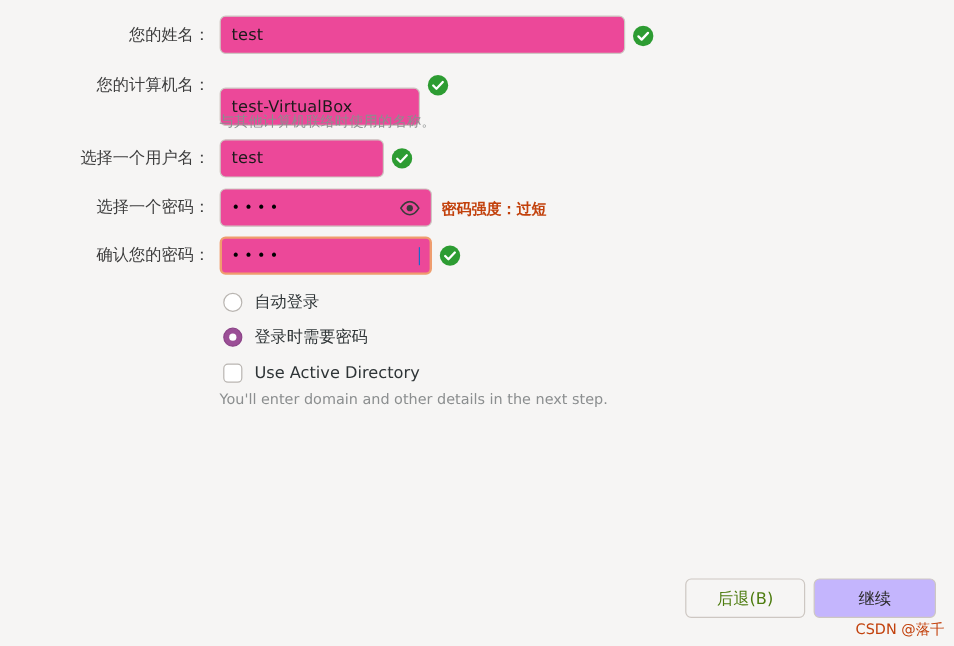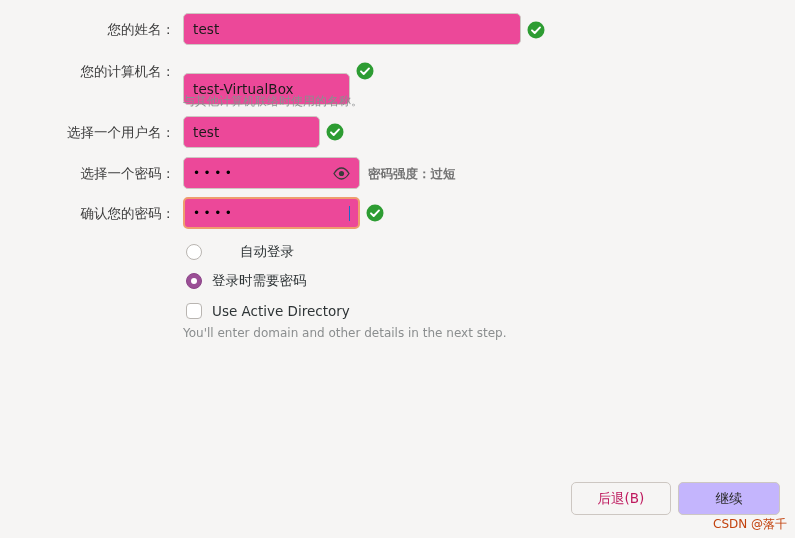--- a/index.html
+++ b/index.html
@@ -113,21 +113,21 @@
     font-size: 12px;
     color: #8b8e8f;
     white-space: nowrap;
   }
 
   
   .strength {
     position: absolute;
     font-size: 12.5px;
     font-weight: bold;
-    color: #737373;
+    color: #c2410c;
     white-space: nowrap;
   }
 
   
   .opt {
     position: absolute;
     left: 186px;
     display: flex;
     align-items: center;
     height: 22px;
@@ -183,21 +183,21 @@
     border-radius: 5px;
     border: 1px solid #cdc7c2;
     display: flex;
     align-items: center;
     justify-content: center;
     font-size: 13.5px;
     white-space: nowrap;
   }
   .btn-back {
     background: #f6f5f4;
-    color: #be185d;
+    color: #4d7c0f;
   }
   .btn-continue {
     background: #c4b5fd;
     color: #2b2b2b;
   }
 
   .watermark {
     position: absolute;
     font-size: 12px;
     color: #c2410c;
@@ -263,21 +263,21 @@
         <span class="caret"></span>
     </div>
     <div class="check" style="left:366px; top:204px;">
       <svg width="18" height="18" viewBox="0 0 18 18">
         <circle cx="9" cy="9" r="8.5" fill="#2d9c32"></circle>
         <path d="M5 9.3 L7.7 12 L13 6.4" stroke="#ffffff" stroke-width="1.9" fill="none" stroke-linecap="round" stroke-linejoin="round"></path>
       </svg>
     </div>
   </div>
 
-  <div class="opt" style="top:241px;gap:28px;">
+  <div class="opt" style="top:241px;">
     <span class="radio"></span>
     <span class="opt-label">自动登录</span>
   </div>
 
   <div class="opt" style="top:270px;">
     <span class="radio checked"></span>
     <span class="opt-label">登录时需要密码</span>
   </div>
 
   <div class="opt" style="top:300px;">

